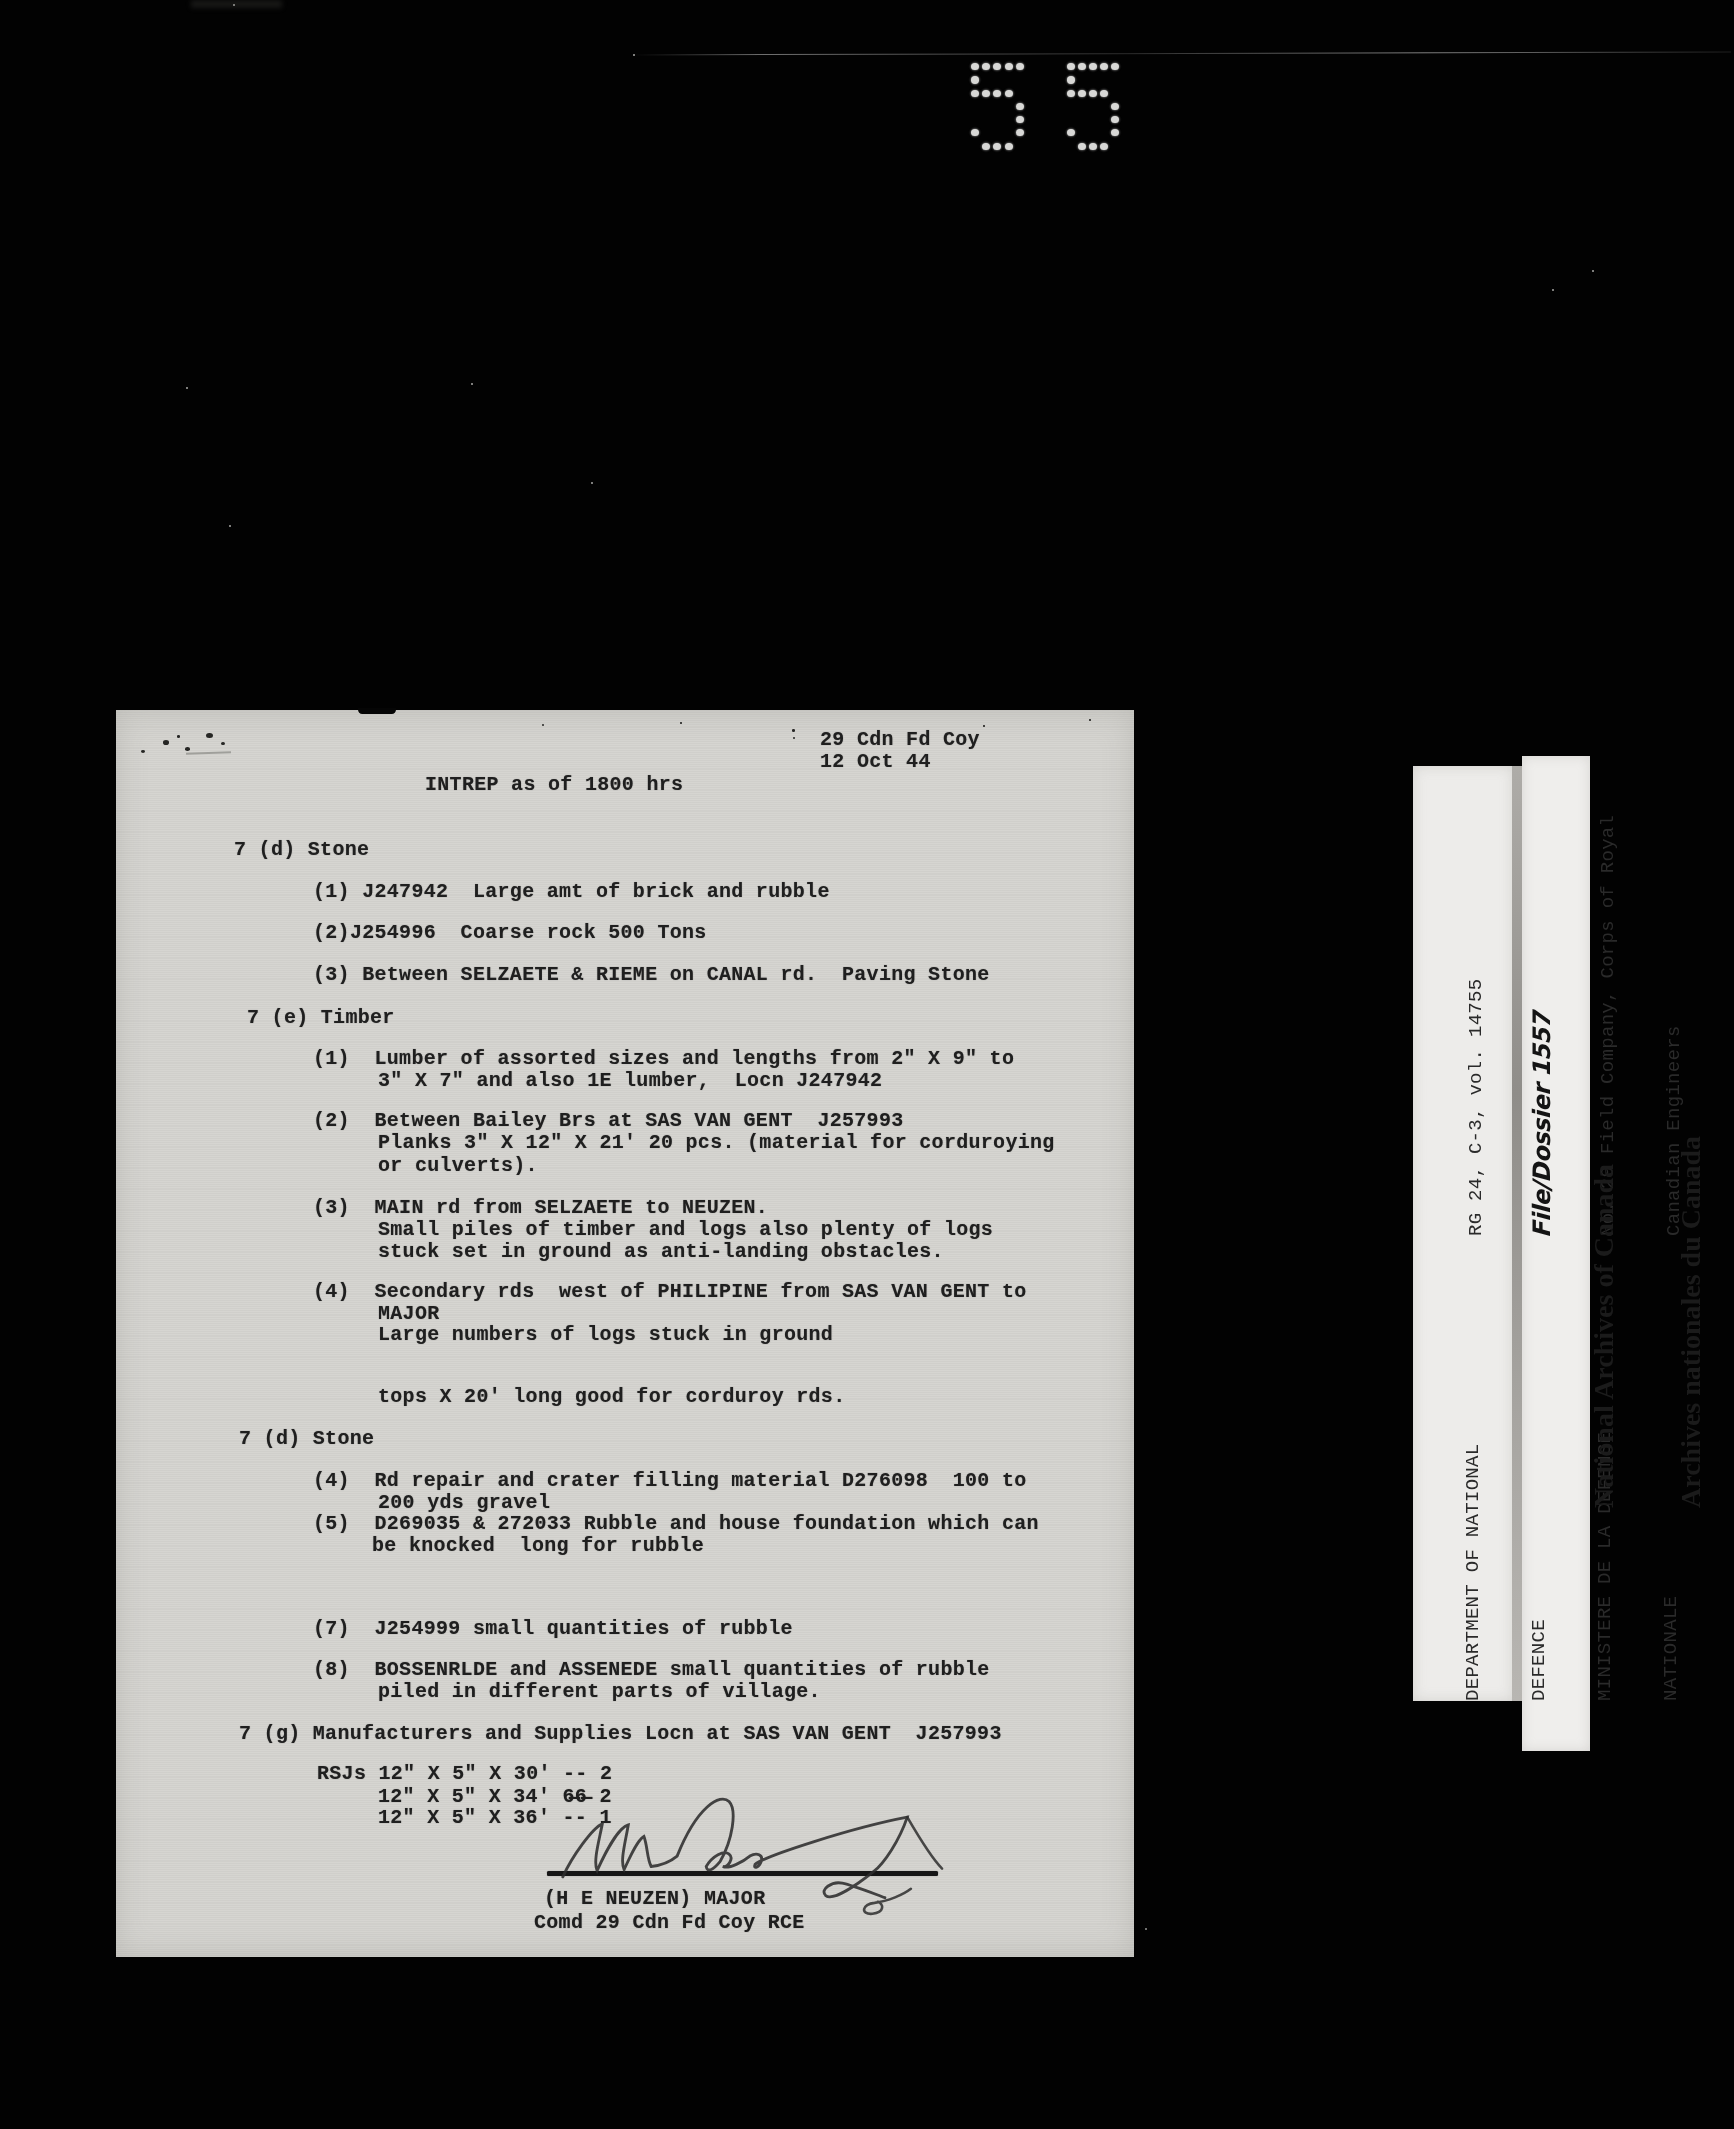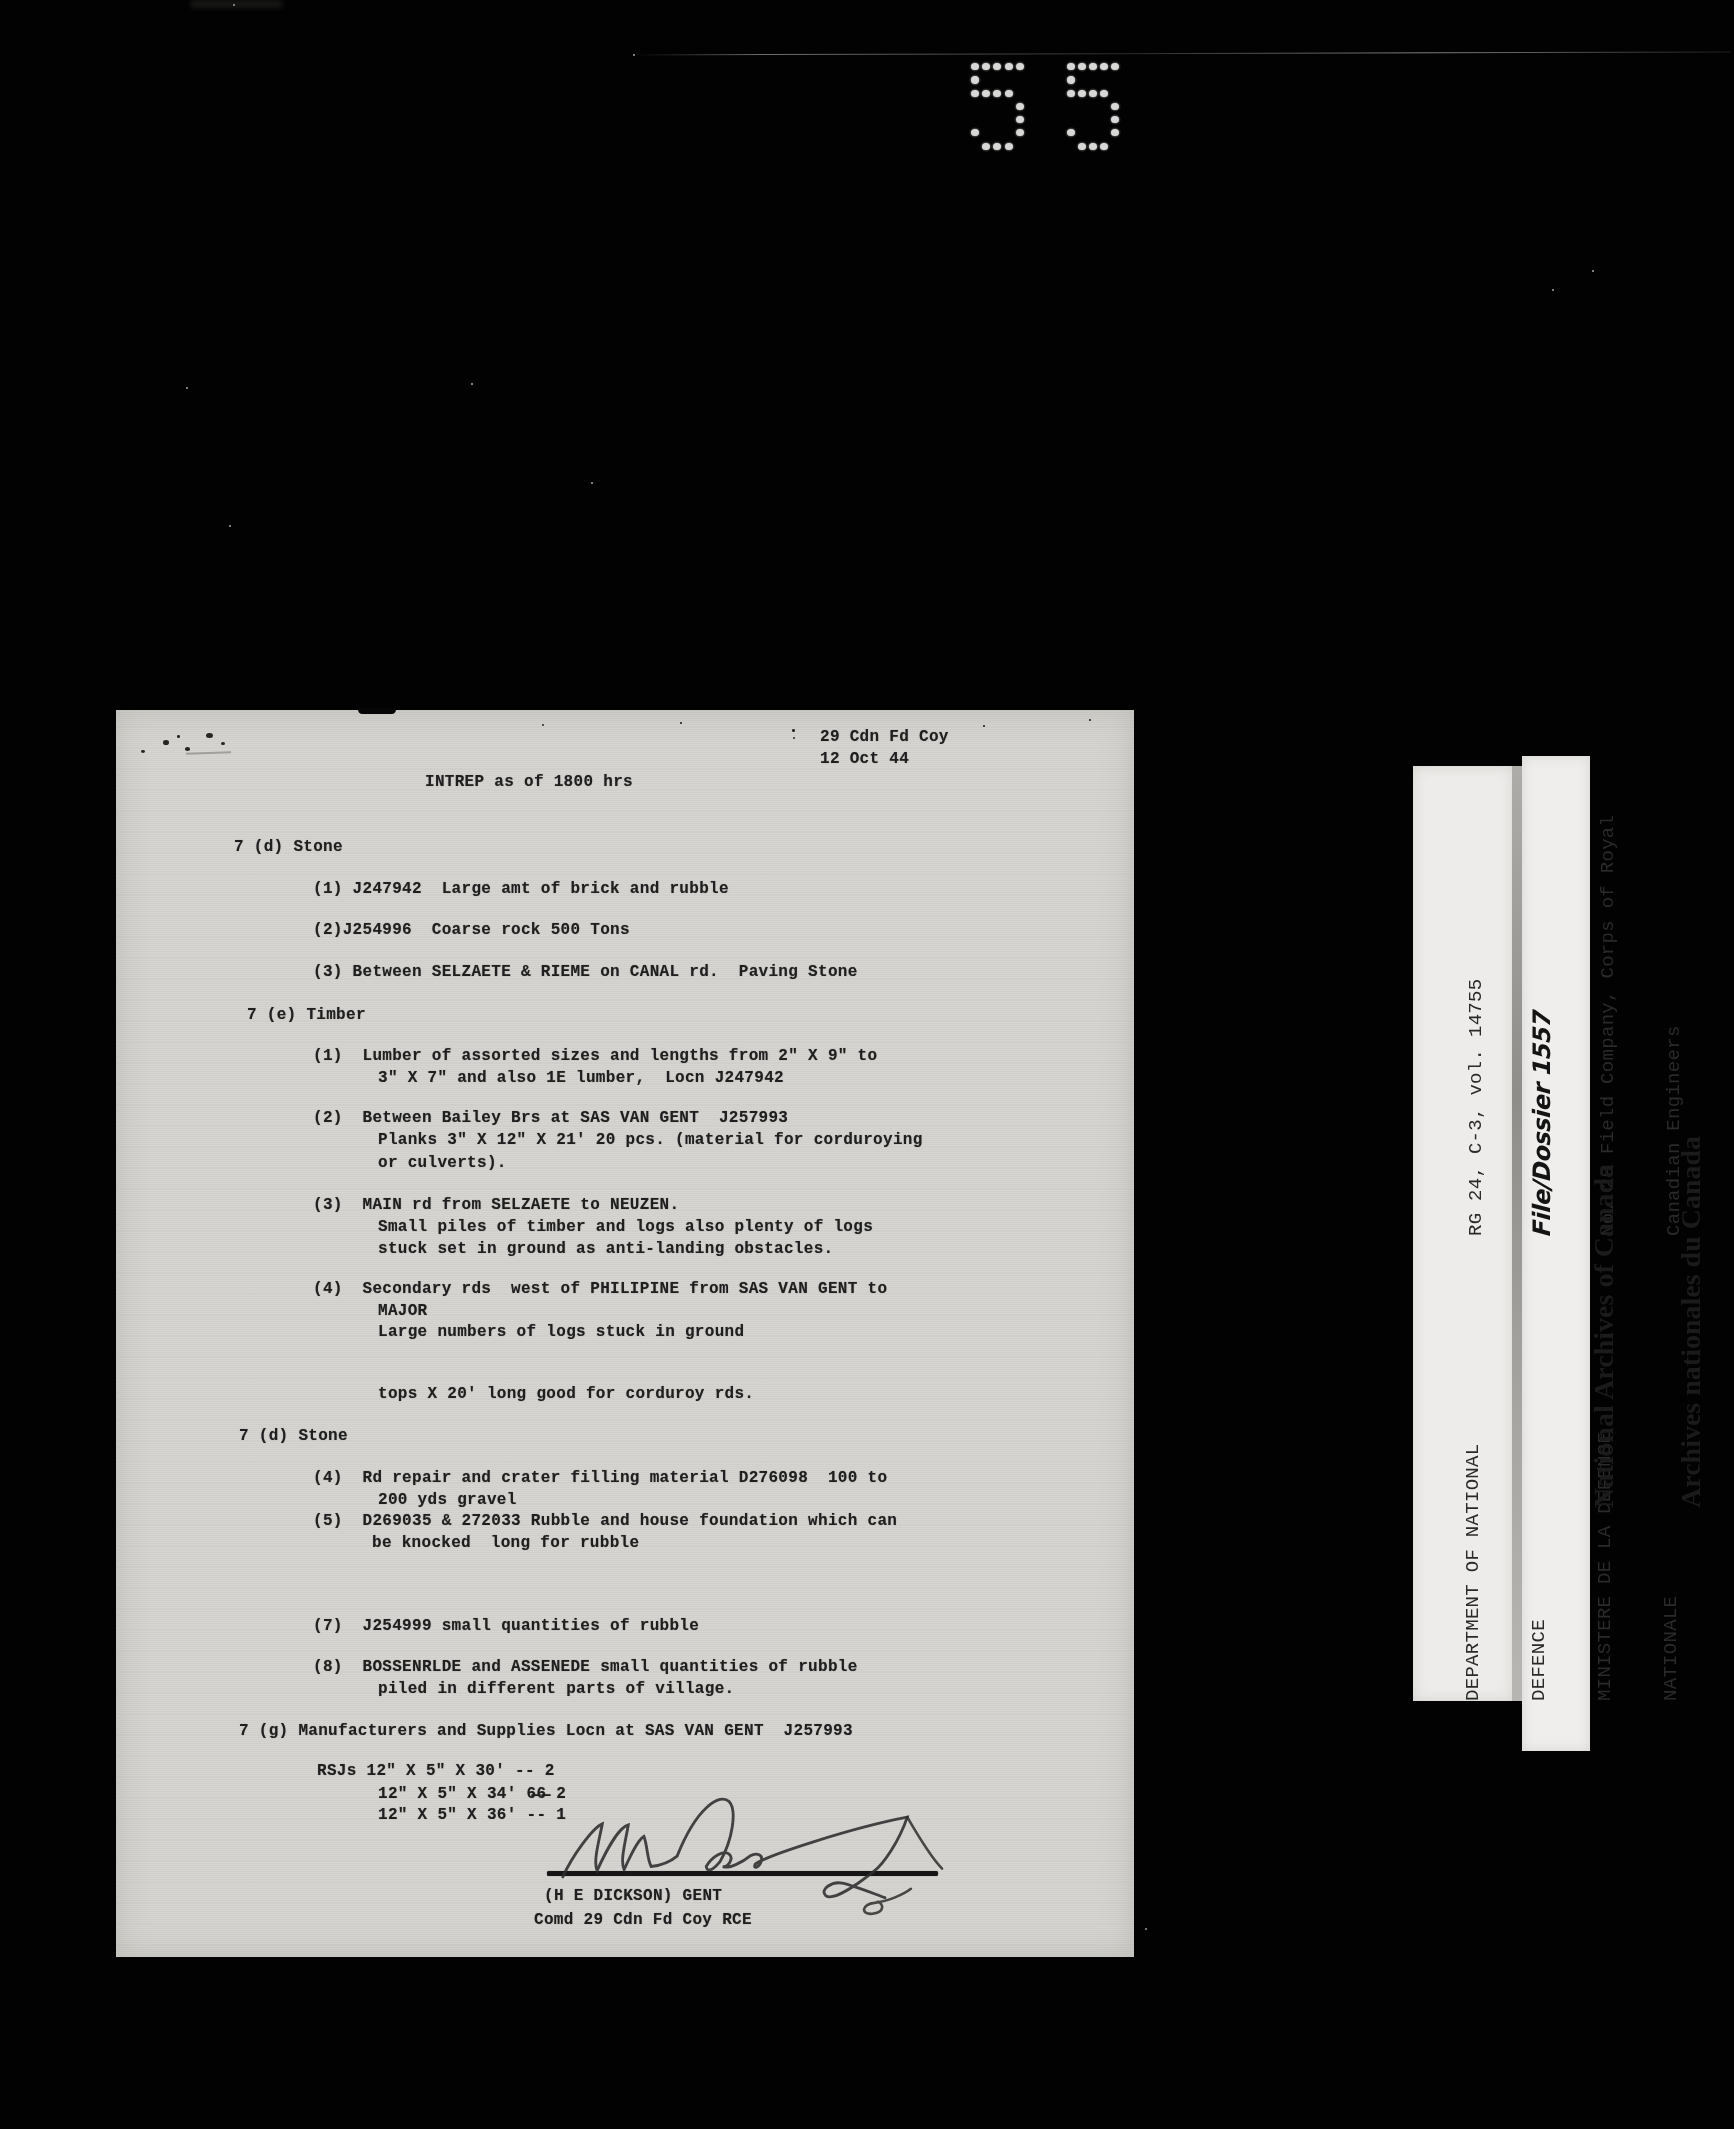--- a/index.html
+++ b/index.html
@@ -3,21 +3,21 @@
 <meta charset="utf-8">
 <style>
   html,body{margin:0;padding:0;background:#000;}
   .root{position:relative;width:1734px;height:2129px;background:#020202;overflow:hidden;
         font-family:"Liberation Mono",monospace;}
   
   .page{position:absolute;left:116px;top:710px;width:1018px;height:1247px;
         background:#d5d4d0;
         background-image:repeating-linear-gradient(0deg,rgba(255,255,255,.025) 0 1px,rgba(0,0,0,.022) 1px 2.1px);
         box-shadow:inset 0 0 31px rgba(120,118,112,.25);z-index:1;}
-  .tl{position:absolute;z-index:2;font-size:16px;font-weight:700;letter-spacing:0.3px;
+  .tl{position:absolute;z-index:2;font-size:20px;font-weight:700;letter-spacing:0.3px;
       color:#1f1f1f;white-space:pre;text-shadow:0 0 1px rgba(25,25,25,.45);}
   .underline{position:absolute;left:547px;top:1871px;width:391px;height:4.7px;background:#161616;
       border-radius:1.6px;z-index:2;box-shadow:0 0 1px rgba(0,0,0,.6);}
   .sig{position:absolute;left:541px;top:1778px;z-index:3;}
   
   .stamp{position:absolute;left:971px;top:63px;width:156px;height:96px;z-index:2;}
   .dot{position:absolute;width:7.8px;height:7.3px;border-radius:50%;background:#d8d8d6;
        box-shadow:0 0 2.1px 0.5px rgba(205,205,205,.55);}
   
   .strip{position:absolute;z-index:4;}
@@ -154,21 +154,21 @@
     <path d="M42 190 C60 150 100 95 118 88 C112 120 100 160 108 178 C125 140 150 95 168 90
              C162 125 152 160 160 176 C172 150 185 120 198 112 C205 130 204 155 212 170
              C230 168 250 160 262 150 C300 55 345 28 362 45 C378 62 368 120 345 160
              C330 178 320 182 318 170 C330 150 352 138 362 146 C372 154 360 172 350 170
              C362 176 390 160 402 150 C416 142 428 148 424 160 C420 172 408 176 412 166
              C430 150 600 95 705 75 C690 120 660 165 640 180 C600 212 560 236 548 226
              C536 214 560 198 580 202 C600 206 640 222 662 230" fill="none" stroke="#2e2e2e" stroke-width="5.5" stroke-linecap="round" opacity=".88"></path>
     <path d="M705 75 C730 118 756 158 772 174 M648 238 C660 242 662 258 638 261 C614 263 618 242 642 240 C668 237 698 224 712 213" fill="none" stroke="#2e2e2e" stroke-width="5" stroke-linecap="round" opacity=".85"></path>
   </svg>
   <div class="underline"></div>
-  <div class="tl" style="left:544px;top:1887px">(H E DICKSON) GENT</div>
+  <div class="tl" style="left:544px;top:1887px">(H E NEUZEN) MAJOR</div>
   <div class="tl" style="left:534px;top:1911px">Comd 29 Cdn Fd Coy RCE</div>
 
   <div class="strip strip1"></div>
   <div class="stripEdge"></div>
   <div class="strip strip2"></div>
 
   <div class="rot blockA">
     <div>RG 24, C-3, vol. 14755</div>
     <div class="hand">File/Dossier 1557</div>
     <div>No. 29 Field Company, Corps of Royal</div>

